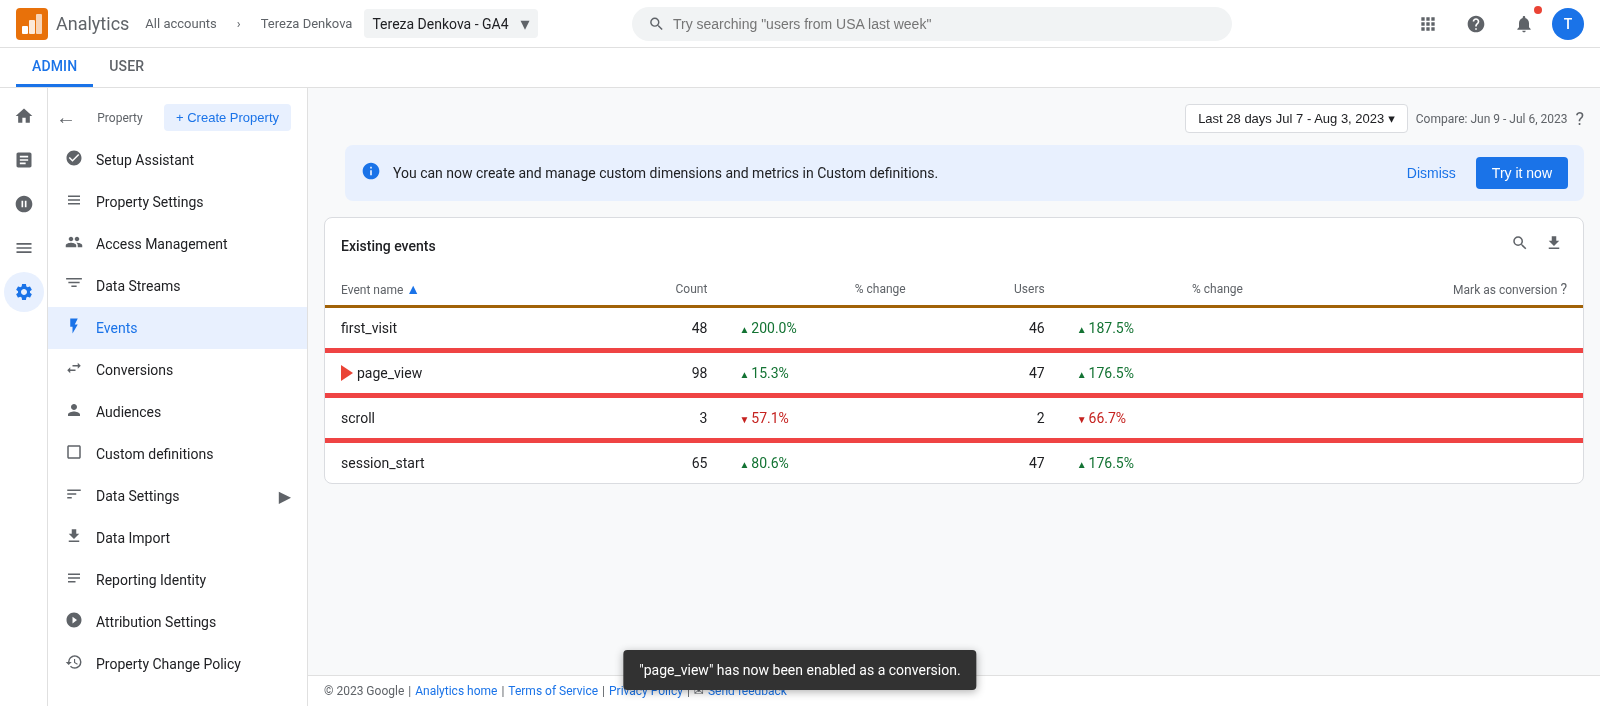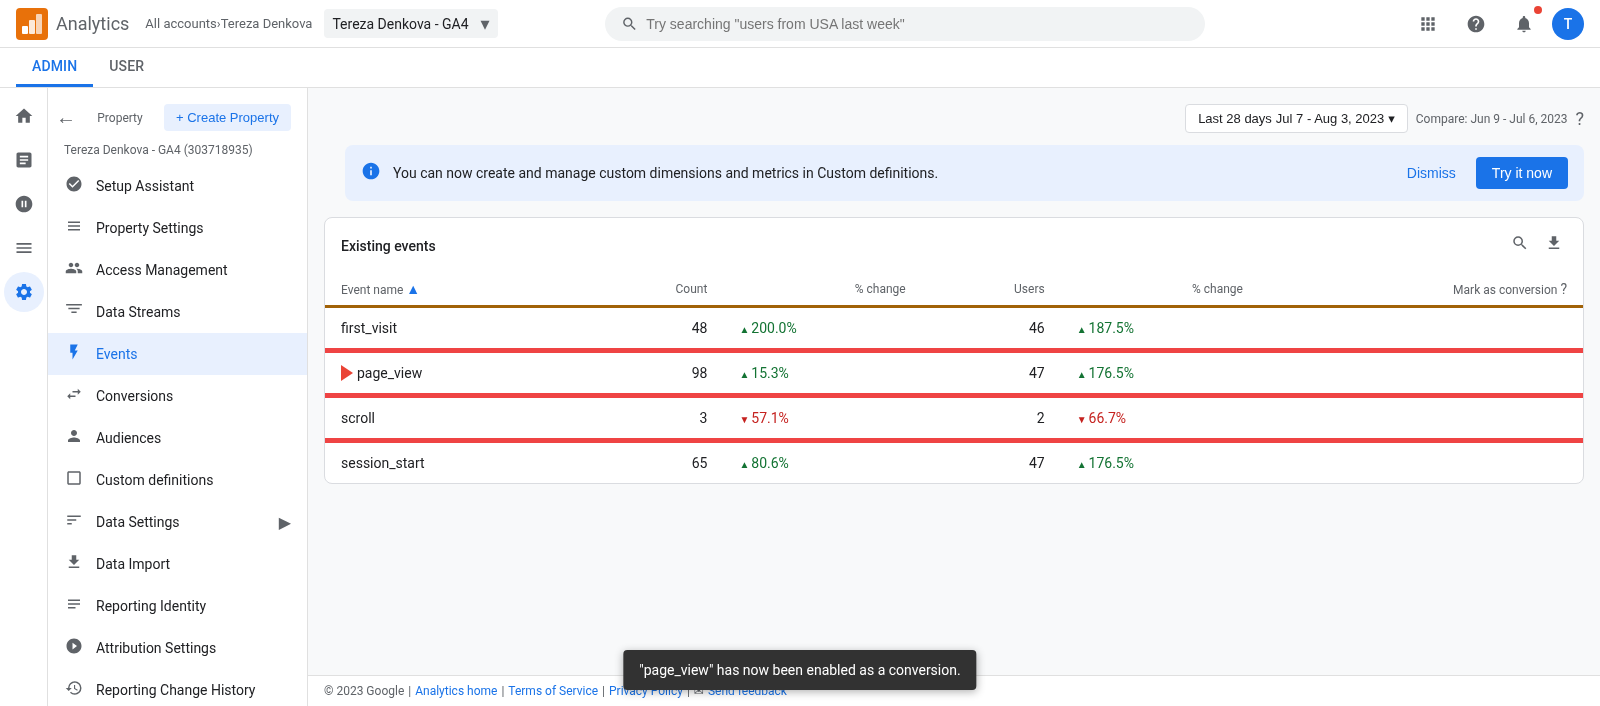--- a/index.html
+++ b/index.html
@@ -7,21 +7,21 @@
 
     
     .top-nav {
       display: flex; align-items: center; height: 48px;
       background: #fff; border-bottom: 1px solid #e0e0e0;
       padding: 0 16px; gap: 12px; position: fixed; top: 0; left: 0; right: 0; z-index: 100;
     }
     .analytics-logo { display: flex; align-items: center; gap: 8px; text-decoration: none; }
     .logo-icon { width: 32px; height: 32px; }
     .analytics-text { font-size: 18px; color: #5f6368; font-weight: 400; }
-    .breadcrumb { display: flex; align-items: center; gap: 0; font-size: 13px; color: #5f6368; margin-left: 4px; }
+    .breadcrumb { display: flex; align-items: center; gap: 20px; font-size: 13px; color: #5f6368; margin-left: 4px; }
     .breadcrumb a { color: #5f6368; text-decoration: none; }
     .property-selector {
       display: flex; align-items: center; gap: 12px;
       background: #f1f3f4; border-radius: 4px;
       padding: 4px 8px; cursor: pointer; font-size: 14px; color: #202124;
     }
     .property-selector .chevron { font-size: 18px; color: #5f6368; }
     .search-bar {
       flex: 1; max-width: 600px; margin: 0 auto;
       display: flex; align-items: center;
@@ -348,21 +348,20 @@
 </div>
 
 <div class="nav-panel">
   <div class="nav-prop-row">
     <button class="back-arrow">←</button>
     <span class="prop-label-text">Property</span>
     <button class="create-property-btn">
       <span>+ Create Property</span>
     </button>
   </div>
-  <div class="property-label">Tereza Denkova - GA4 (303718935)</div>
 
   <div class="nav-item">
     <span class="nav-icon">
       <svg width="18" height="18" viewBox="0 0 24 24" fill="currentColor">
           <path d="M12 2C6.48 2 2 6.48 2 12s4.48 10 10 10 10-4.48 10-10S17.52 2 12 2zm-2 15l-5-5 1.41-1.41L10 14.17l7.59-7.59L19 8l-9 9z"></path>
         </svg>
     </span>
     <span>Setup Assistant</span>
   </div>
 
@@ -465,21 +464,21 @@
     </span>
     <span>Attribution Settings</span>
   </div>
 
   <div class="nav-item">
     <span class="nav-icon">
       <svg width="18" height="18" viewBox="0 0 24 24" fill="currentColor">
           <path d="M13 3a9 9 0 0 0-9 9H1l3.89 3.89.07.14L9 12H6c0-3.87 3.13-7 7-7s7 3.13 7 7-3.13 7-7 7c-1.93 0-3.68-.79-4.94-2.06l-1.42 1.42A8.954 8.954 0 0 0 13 21a9 9 0 0 0 0-18zm-1 5v5l4.28 2.54.72-1.21-3.5-2.08V8H12z"></path>
         </svg>
     </span>
-    <span>Reporting Change History</span>
+    <span>Property Change Policy</span>
   </div>
 </div>
 
 <div class="main-content">
 
   <div class="date-row">
     <button class="date-btn">
       <span>Last 28 days</span>
       <span>Jul 7 - Aug 3, 2023</span>
       <span>▾</span>

